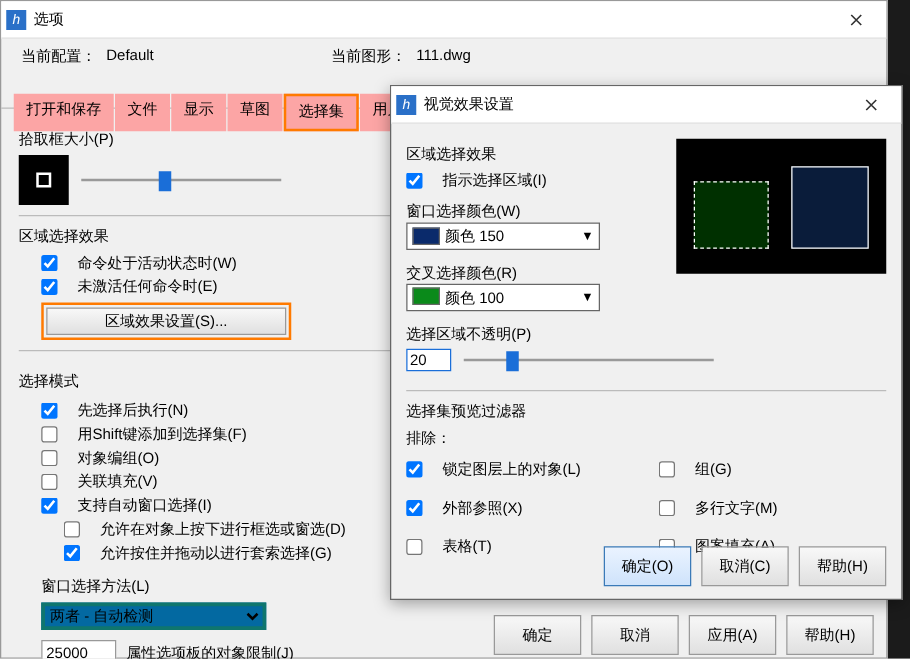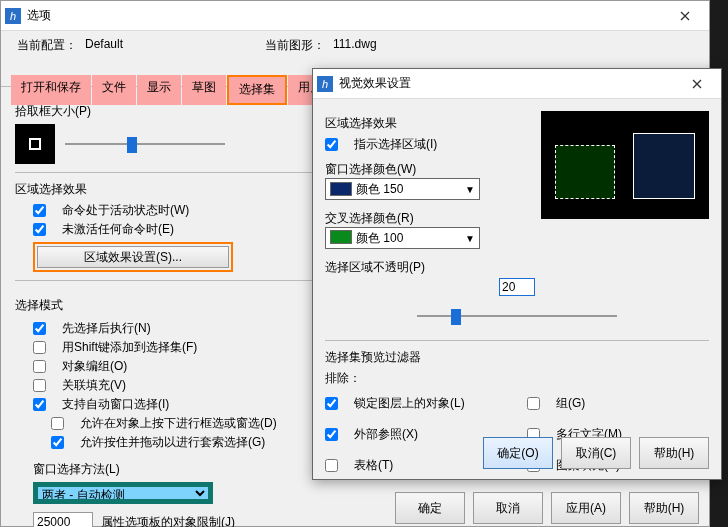--- a/index.html
+++ b/index.html
@@ -25,21 +25,21 @@
   .slider-track .line { position: absolute; top: 9px; left:0; right:0; height:2px; background:#999; }
   .slider-thumb { position: absolute; top: 3px; width: 10px; height: 16px; background: #1a6ed8; }
   .callout { width: 26px; height: 26px; border-radius: 50%; background: #3a7ab8; color: #fff; display: inline-flex; align-items: center; justify-content: center; font-size: 15px; font-weight: bold; }
   hr { border: none; border-top: 1px solid #bbb; margin: 8px 0; }
   .chk { display: flex; align-items: center; gap: 16px; margin: 2px 0; }
   .chk input { margin: 0; }
   .wide-btn-wrap { border: 2px solid #ff7a00; padding: 2px; width: 200px; margin: 4px 0 0 18px; }
   .wide-btn { width: 100%; height: 22px; background: linear-gradient(#f8f8f8,#e0e0e0); border:1px solid #999; cursor:pointer; }
   .indent { margin-left: 18px; }
   .sel-mode-row { display: flex; align-items: center; }
-  .select-box { width: 180px; height: 22px; border:5px solid #0f766e; background:#7dd3fc; }
+  .select-box { width: 180px; height: 22px; border:3px solid #0f766e; background:#0369a1; }
   .input-box { width: 60px; height: 20px; border:1px solid #999; background:#fff; padding:1px 3px; }
   .bottom-btns { position: absolute; bottom: 2px; right: 10px; display: flex; gap: 8px; }
   .btn { min-width: 70px; height: 32px; background: linear-gradient(#f8f8f8,#e0e0e0); border:1px solid #999; cursor:pointer; }
   .btn.primary { border:1px solid #3a7ab8; background: linear-gradient(#eaf3ff,#cfe3fb); }
   
   .popup { position: absolute; top: 68px; left: 312px; width: 410px; height: 412px; background: #f0f0f0; border:1px solid #666; box-shadow: 0 3px 12px rgba(0,0,0,.35); z-index: 10; }
   .popup .titlebar { background: #fff; }
   .popup-body { padding: 8px 12px; }
   .color-select { display:flex; align-items:center; width:155px; height:22px; border:1px solid #666; background:#fff; padding:0 4px; justify-content: space-between; }
   .color-select .sw { width:22px; height:14px; border:1px solid #666; margin-right:4px; }
@@ -208,21 +208,21 @@
     <div style="margin-top:10px">交叉选择颜色(R)</div>
     <div class="color-select">
       <div style="display:flex;align-items:flex-start;">
           <div class="sw" style="background:#0a8a1a"></div>
           <span class="lab">颜色 100</span>
         </div>
       <span class="dropdown-caret">▼</span>
     </div>
 
     <div style="margin-top:10px">选择区域不透明(P)</div>
-    <div style="display:flex; align-items:center; gap:10px; margin-top:2px;flex-direction:column;">
+    <div style="display:flex; align-items:center; gap:10px; margin-top:2px;">
       <input class="opac-input" value="20" style="">
       <div class="slider-track" style="width:200px">
         <div class="line"></div>
         <div class="slider-thumb" style="left:34px"></div>
       </div>
     </div>
 
     <hr style="margin-top:14px">
     <div class="group-title">选择集预览过滤器</div>
     <div>排除：</div>

